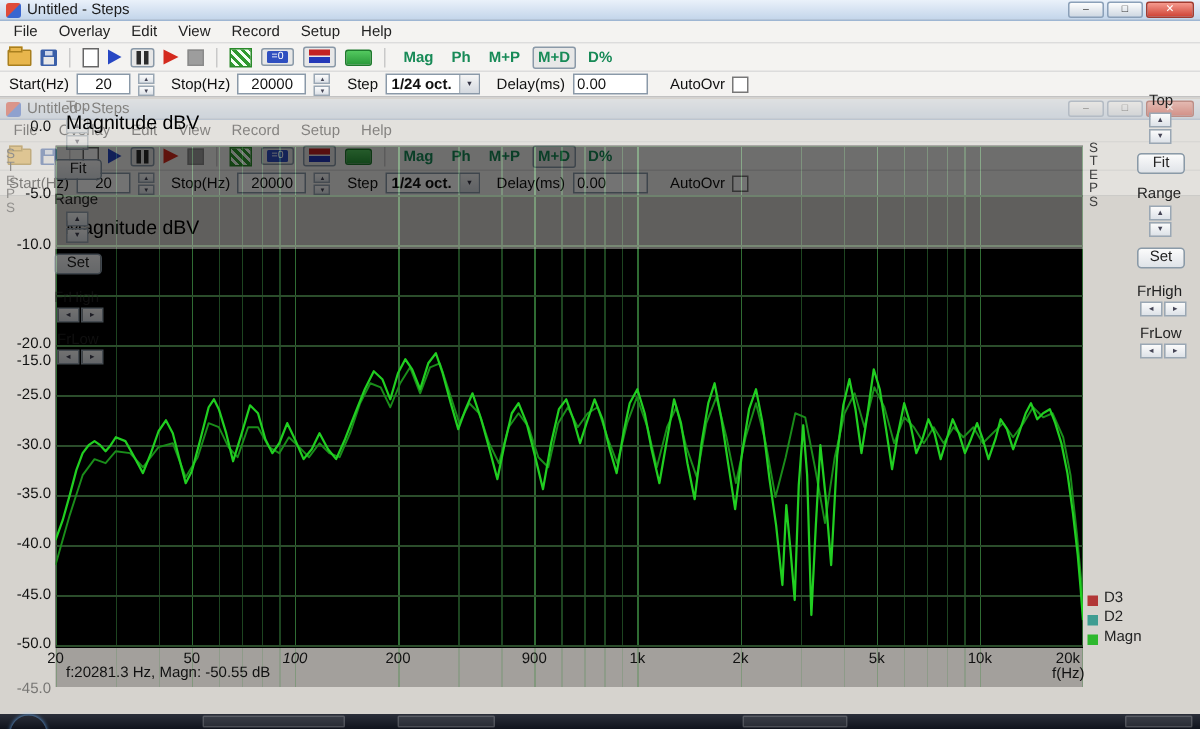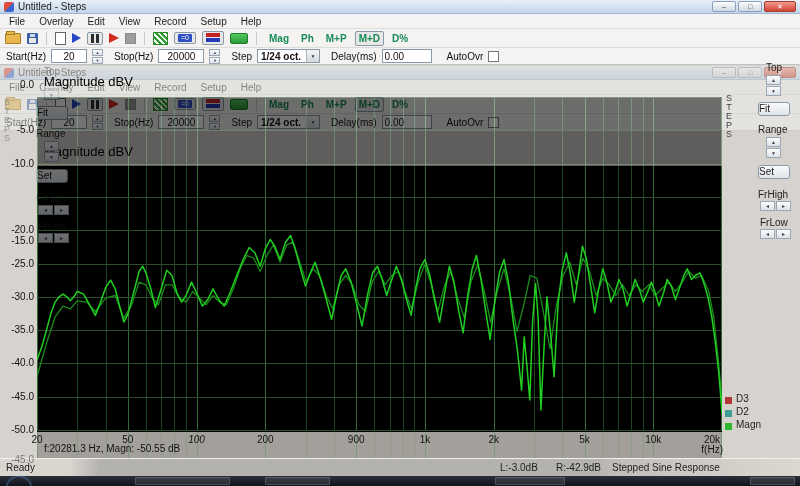--- a/index.html
+++ b/index.html
@@ -58,21 +58,21 @@
   .xaxisname{position:absolute;left:693px;top:444px;font-size:10px;color:#111;z-index:4;width:30px;text-align:right;}
   .cursor-readout{position:absolute;left:44px;top:443px;font-size:10px;color:#111;z-index:4;}
   #legend{position:absolute;left:725px;top:391px;z-index:4;}
   .lgrow{display:flex;align-items:flex-end;gap:4px;height:13px;}
   .lgswatch{width:7px;height:7px;display:inline-block;}
   .lglabel{font-size:10px;color:#222;}
 
   
   #right-panel{position:absolute;top:62px;right:0;width:78px;height:252px;z-index:4;}
   .plabel{position:absolute;font-size:10px;color:#222;}
-  .pbtn{position:absolute;border:1px solid #8a9aa8;border-radius:3px;background:linear-gradient(#fbfbfb,#dfe3e8);font-size:10px;color:#222;box-sizing:border-box;}
+  .pbtn{position:absolute;border:1px solid #8a9aa8;border-radius:3px;background:linear-gradient(#fbfbfb,#dfe3e8);font-size:10px;text-align:center;color:#222;box-sizing:border-box;}
   .pspin{position:absolute;width:15px;height:10px;border:1px solid #9aa7b4;background:linear-gradient(#fbfbfb,#dde2e8);font-size:5px;line-height:8px;text-align:center;color:#445;box-sizing:border-box;}
   .steps-col{position:absolute;left:2px;top:32px;width:10px;text-align:center;font-size:9px;line-height:9px;color:#3f3f3f;}
 
   
   #ghost-window{position:absolute;left:0;top:66px;width:800px;z-index:3;opacity:0.45;pointer-events:none;}
   .ghost-band{position:relative;height:35px;background:#d6d3ce;}
   .ghost-band .gtitle{position:absolute;left:44px;top:13px;font-size:13px;color:#000;}
   .ghost-ylab{position:absolute;left:0;top:454px;width:34px;text-align:right;font-size:10px;color:rgba(40,40,40,0.55);z-index:6;}
 
   
@@ -409,26 +409,20 @@
           <div>S</div>
           <div>T</div>
           <div>E</div>
           <div>P</div>
           <div>S</div>
         </span>
   </div>
     </div>
   <div class="ghost-ylab">-45.0</div>
 
-  <div id="statusbar">
-    <span class="sb-item sb-ready">Ready</span>
-    <span class="sb-item sb-l">L:-3.0dB</span>
-    <span class="sb-item sb-r">R:-42.9dB</span>
-    <span class="sb-item sb-mode">Stepped Sine Response</span>
-  </div>
 
   <div id="taskbar">
     <span class="orb"></span>
     <span class="tkbtn" style="left:135px;width:95px;"></span>
     <span class="tkbtn" style="left:265px;width:65px;"></span>
     <span class="tkbtn" style="left:495px;width:70px;"></span>
     <span class="tkbtn" style="left:750px;width:45px;"></span>
   </div>
 
 </div>

